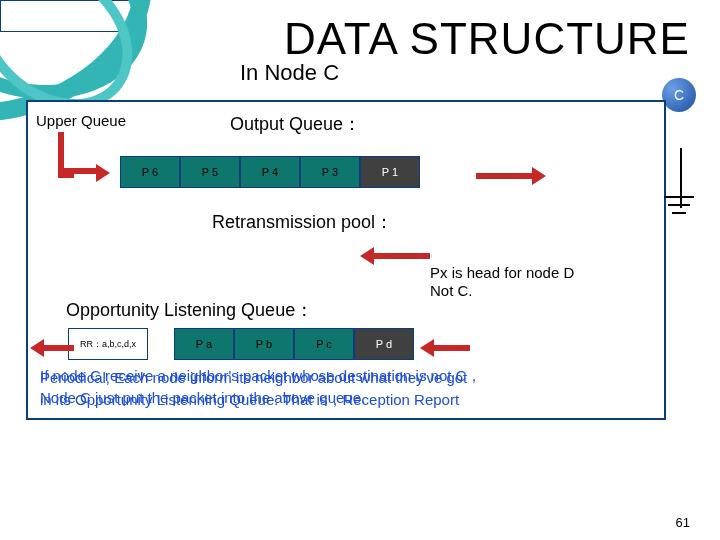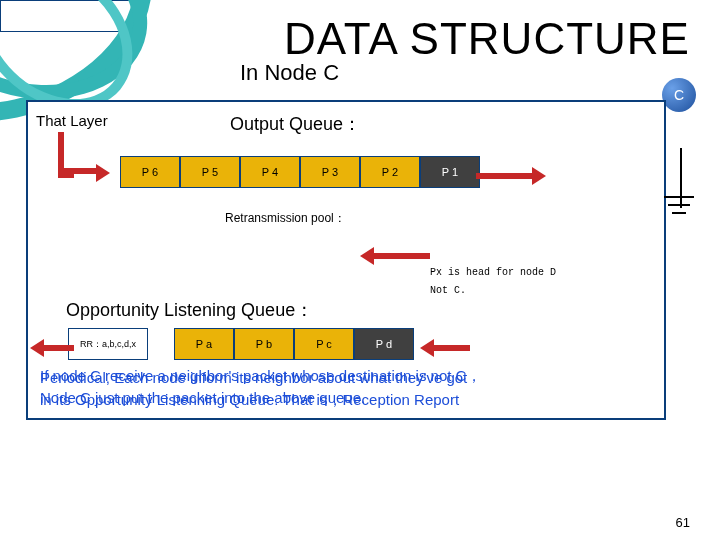--- a/index.html
+++ b/index.html
@@ -52,38 +52,37 @@
     border-radius:50%;
     background:radial-gradient(circle at 30% 30%,#6aa0e8,#1d4f9c);
     color:#fff;
     display:flex;align-items:center;justify-content:center;
     font-size:14px;
   }
 
   .lbl{position:absolute;font-size:16px;}
   .upper-layer{left:36px;top:112px;font-size:15px;}
   .output-q{left:230px;top:112px;font-size:18px;}
-  .retrans{left:225px;top:210px;font-size:12px;}
+  .retrans{left:212px;top:210px;font-size:18px;}
   .opp-q{left:66px;top:298px;font-size:18px;}
 
   .px-note{
     position:absolute;
     left:430px;top:264px;
-    font-size:10px;
+    font-size:15px;
     line-height:18px;
-    font-family:Liberation Mono, monospace;
   }
 
   .packet-row{position:absolute;display:flex;height:30px;}
   .packet{
     border:1px solid #0a3e7a;
     width:58px;height:30px;
     display:flex;align-items:center;justify-content:center;
     font-size:11px;
-    background:#eab308;
+    background:#0f766e;
   }
   .packet.sel{background:#404040;color:#fff;}
   .rr-box{
     border:1px solid #0a3e7a;
     width:78px;height:30px;
     display:flex;align-items:center;justify-content:center;
     font-size:9px;
     background:#fff;
   }
 
@@ -147,40 +146,39 @@
 <div class="swoosh sw2"></div>
 <div class="swoosh sw3"></div>
 
 <div class="title">DATA STRUCTURE</div>
 <div class="subtitle">In Node C</div>
 
 <div class="badge-c">C</div>
 
 <div class="main-box"></div>
 
-<div class="lbl upper-layer">That Layer</div>
+<div class="lbl upper-layer">Upper Queue</div>
 <div class="lbl output-q">Output Queue：</div>
 <div class="lbl retrans">Retransmission pool：</div>
 <div class="lbl opp-q">Opportunity Listening Queue：</div>
 
 <div class="px-note">
   <span>Px is head for node D</span><br>
   <span>Not C.</span>
 </div>
 
 <div class="elbow"></div>
 <div class="elbow-shaft"></div>
 <div class="elbow-head"></div>
 
 <div class="packet-row row-output">
   <div class="packet">P 6</div>
   <div class="packet">P 5</div>
   <div class="packet">P 4</div>
   <div class="packet">P 3</div>
-  <div class="packet">P 2</div>
   <div class="packet sel">P 1</div>
 </div>
 <div class="arrow a-out">
     <div class="shaft"></div>
     <div class="head-r"></div>
   </div>
 
 <div class="row-retrans"></div>
 <div class="arrow a-retrans">
     <div class="head-l"></div>

